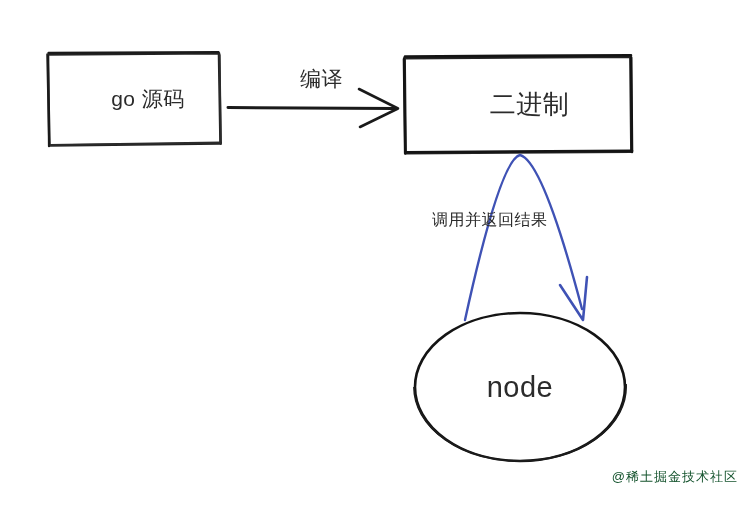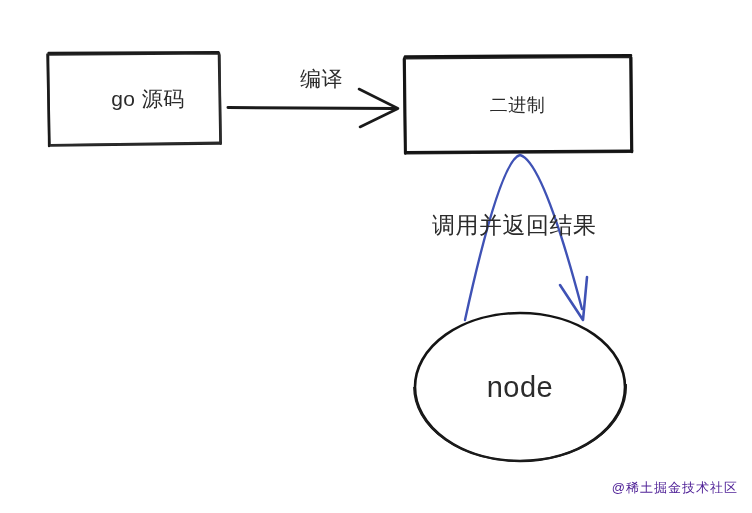--- a/index.html
+++ b/index.html
@@ -35,55 +35,55 @@
     left: 48px;
     top: 53px;
     width: 200px;
     height: 92px;
     display: flex;
     align-items: center;
     justify-content: center;
     font-size: 21px;
   }
   #label-binary {
-    left: 404px;
+    left: 416px;
     top: 57px;
     width: 227px;
     height: 95px;
     display: flex;
     align-items: center;
     justify-content: center;
-    font-size: 18px;
+    font-size: 26px;
   }
   #label-node {
     left: 415px;
     top: 313px;
     width: 210px;
     height: 148px;
     display: flex;
     align-items: center;
     justify-content: center;
     font-size: 29px;
   }
   #label-compile {
     left: 300px;
     top: 65px;
     font-size: 21px;
   }
   #label-invoke {
     left: 432px;
     top: 210px;
-    font-size: 23px;
+    font-size: 16px;
   }
   #watermark {
     position: absolute;
     right: 14px;
-    bottom: 16px;
+    bottom: 27px;
     font-size: 13px;
-    color: #4c1d95;
+    color: #14532d;
     letter-spacing: 1px;
     user-select: none;
   }
 </style>
 </head>
 <body>
 
 <div id="canvas">
 
   <svg id="diagram-svg" viewBox="0 0 752 513">

